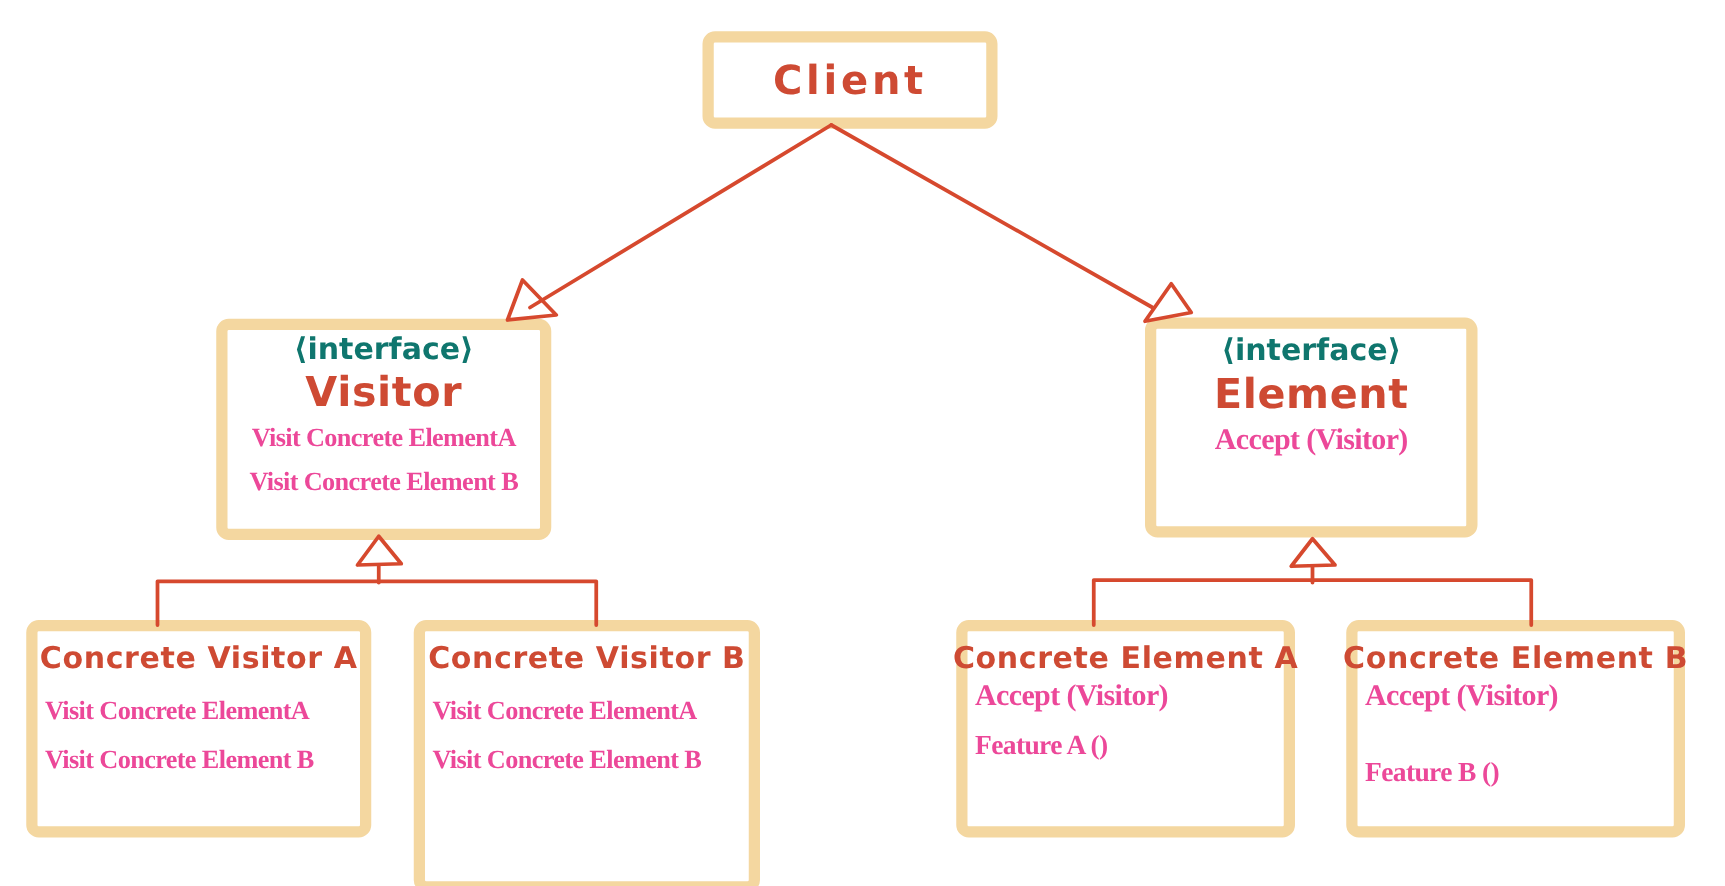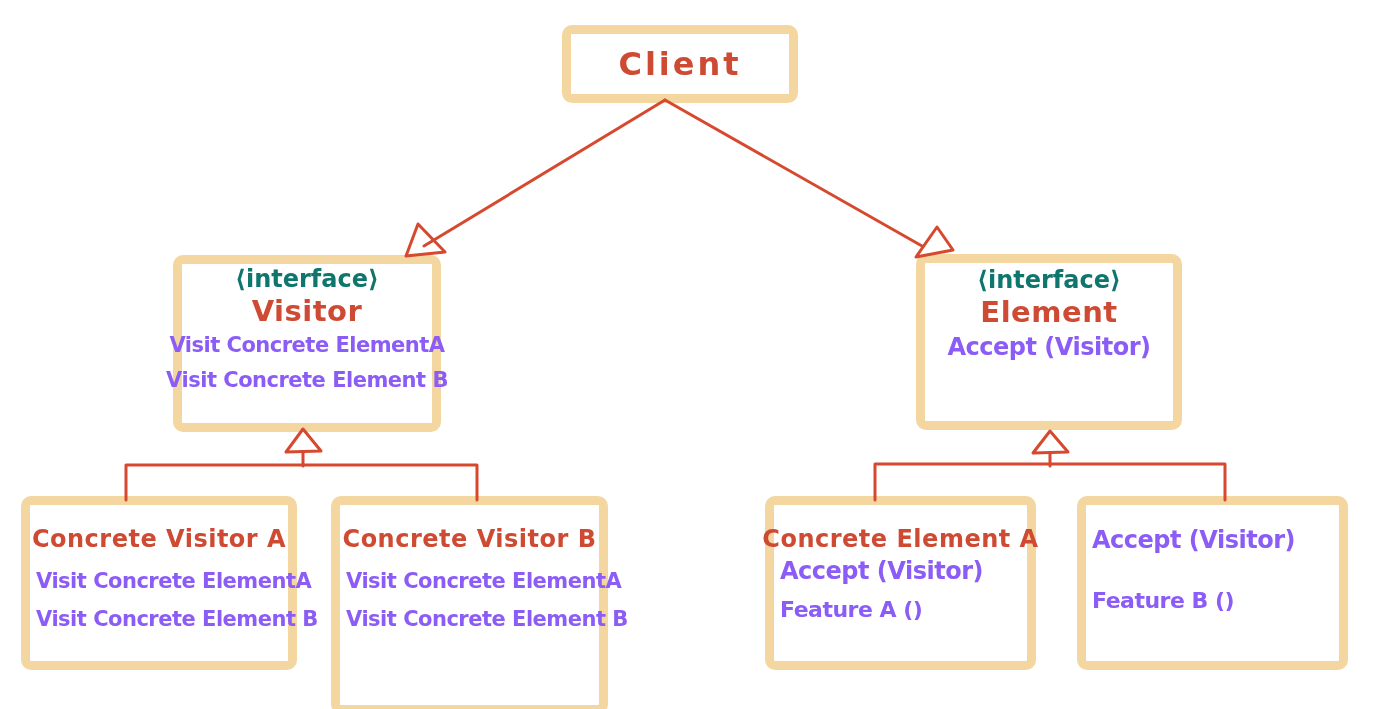--- a/index.html
+++ b/index.html
@@ -33,38 +33,39 @@
     white-space: nowrap;
   }
   .stereotype {
     color: #0f766e;
     font-weight: bold;
     font-size: 24px;
     line-height: 1.15;
     white-space: nowrap;
   }
   .method {
-    color: #8b5cf6;
+    color: #ec4899;
     font-weight: bold;
     letter-spacing: -0.5px;
     white-space: nowrap;
+    font-family: Liberation Serif, serif;
   }
   
   #box-client { left: 562px; top: 25px; width: 236px; height: 78px; justify-content: center; }
   #box-client .class-title { font-size: 32px; letter-spacing: 3px; }
 
   
   #box-visitor-interface { left: 173px; top: 255px; width: 268px; height: 177px; padding-top: 2px; }
   #box-element-interface { left: 916px; top: 254px; width: 266px; height: 176px; padding-top: 4px; }
-  .iface-name { font-size: 29px; line-height: 1.2; }
+  .iface-name { font-size: 33px; line-height: 1.2; }
   #box-visitor-interface .method { font-size: 21px; line-height: 1.65; }
   #box-element-interface .method { font-size: 24px; line-height: 1.5; }
 
   
-  .concrete { padding-top: 19px; align-items: flex-start; }
+  .concrete { padding-top: 6px; align-items: flex-start; }
   .concrete .class-title { font-size: 24px; align-self: center; line-height: 1.3; }
   .concrete .method { font-size: 21px; margin-left: 6px; }
   #box-concrete-visitor-a { left: 21px;   top: 496px; width: 276px; height: 174px; }
   #box-concrete-visitor-b { left: 331px;  top: 496px; width: 277px; height: 218px; }
   #box-concrete-element-a { left: 765px;  top: 496px; width: 271px; height: 174px; }
   #box-concrete-element-b { left: 1077px; top: 496px; width: 271px; height: 174px; }
   .visitor-methods .method { margin-top: 14px; }
   .visitor-methods .method:first-of-type { margin-top: 20px; }
   .element-methods .accept { font-size: 24px; margin-top: 2px; }
   .element-methods .feature { font-size: 22px; margin-top: 12px; }
@@ -120,20 +121,21 @@
     <div class="method">Visit Concrete Element B</div>
   </div>
 
   <div class="uml-box concrete element-methods" id="box-concrete-element-a">
     <div class="class-title">Concrete Element A</div>
     <div class="method accept">Accept (Visitor)</div>
     <div class="method feature">Feature A ()</div>
   </div>
 
   <div class="uml-box concrete element-methods" id="box-concrete-element-b">
+    <div class="class-title">Concrete Element B</div>
     <div class="method accept">Accept (Visitor)</div>
     <div class="method feature">Feature B ()</div>
   </div>
 
   <svg id="connector-layer" viewBox="0 0 1380 709" xmlns="http://www.w3.org/2000/svg">
 
     <line x1="665" y1="100" x2="424" y2="246"></line>
     <polygon points="406,256 418,224 445,252"></polygon>
 
     <line x1="665" y1="100" x2="922" y2="246"></line>

